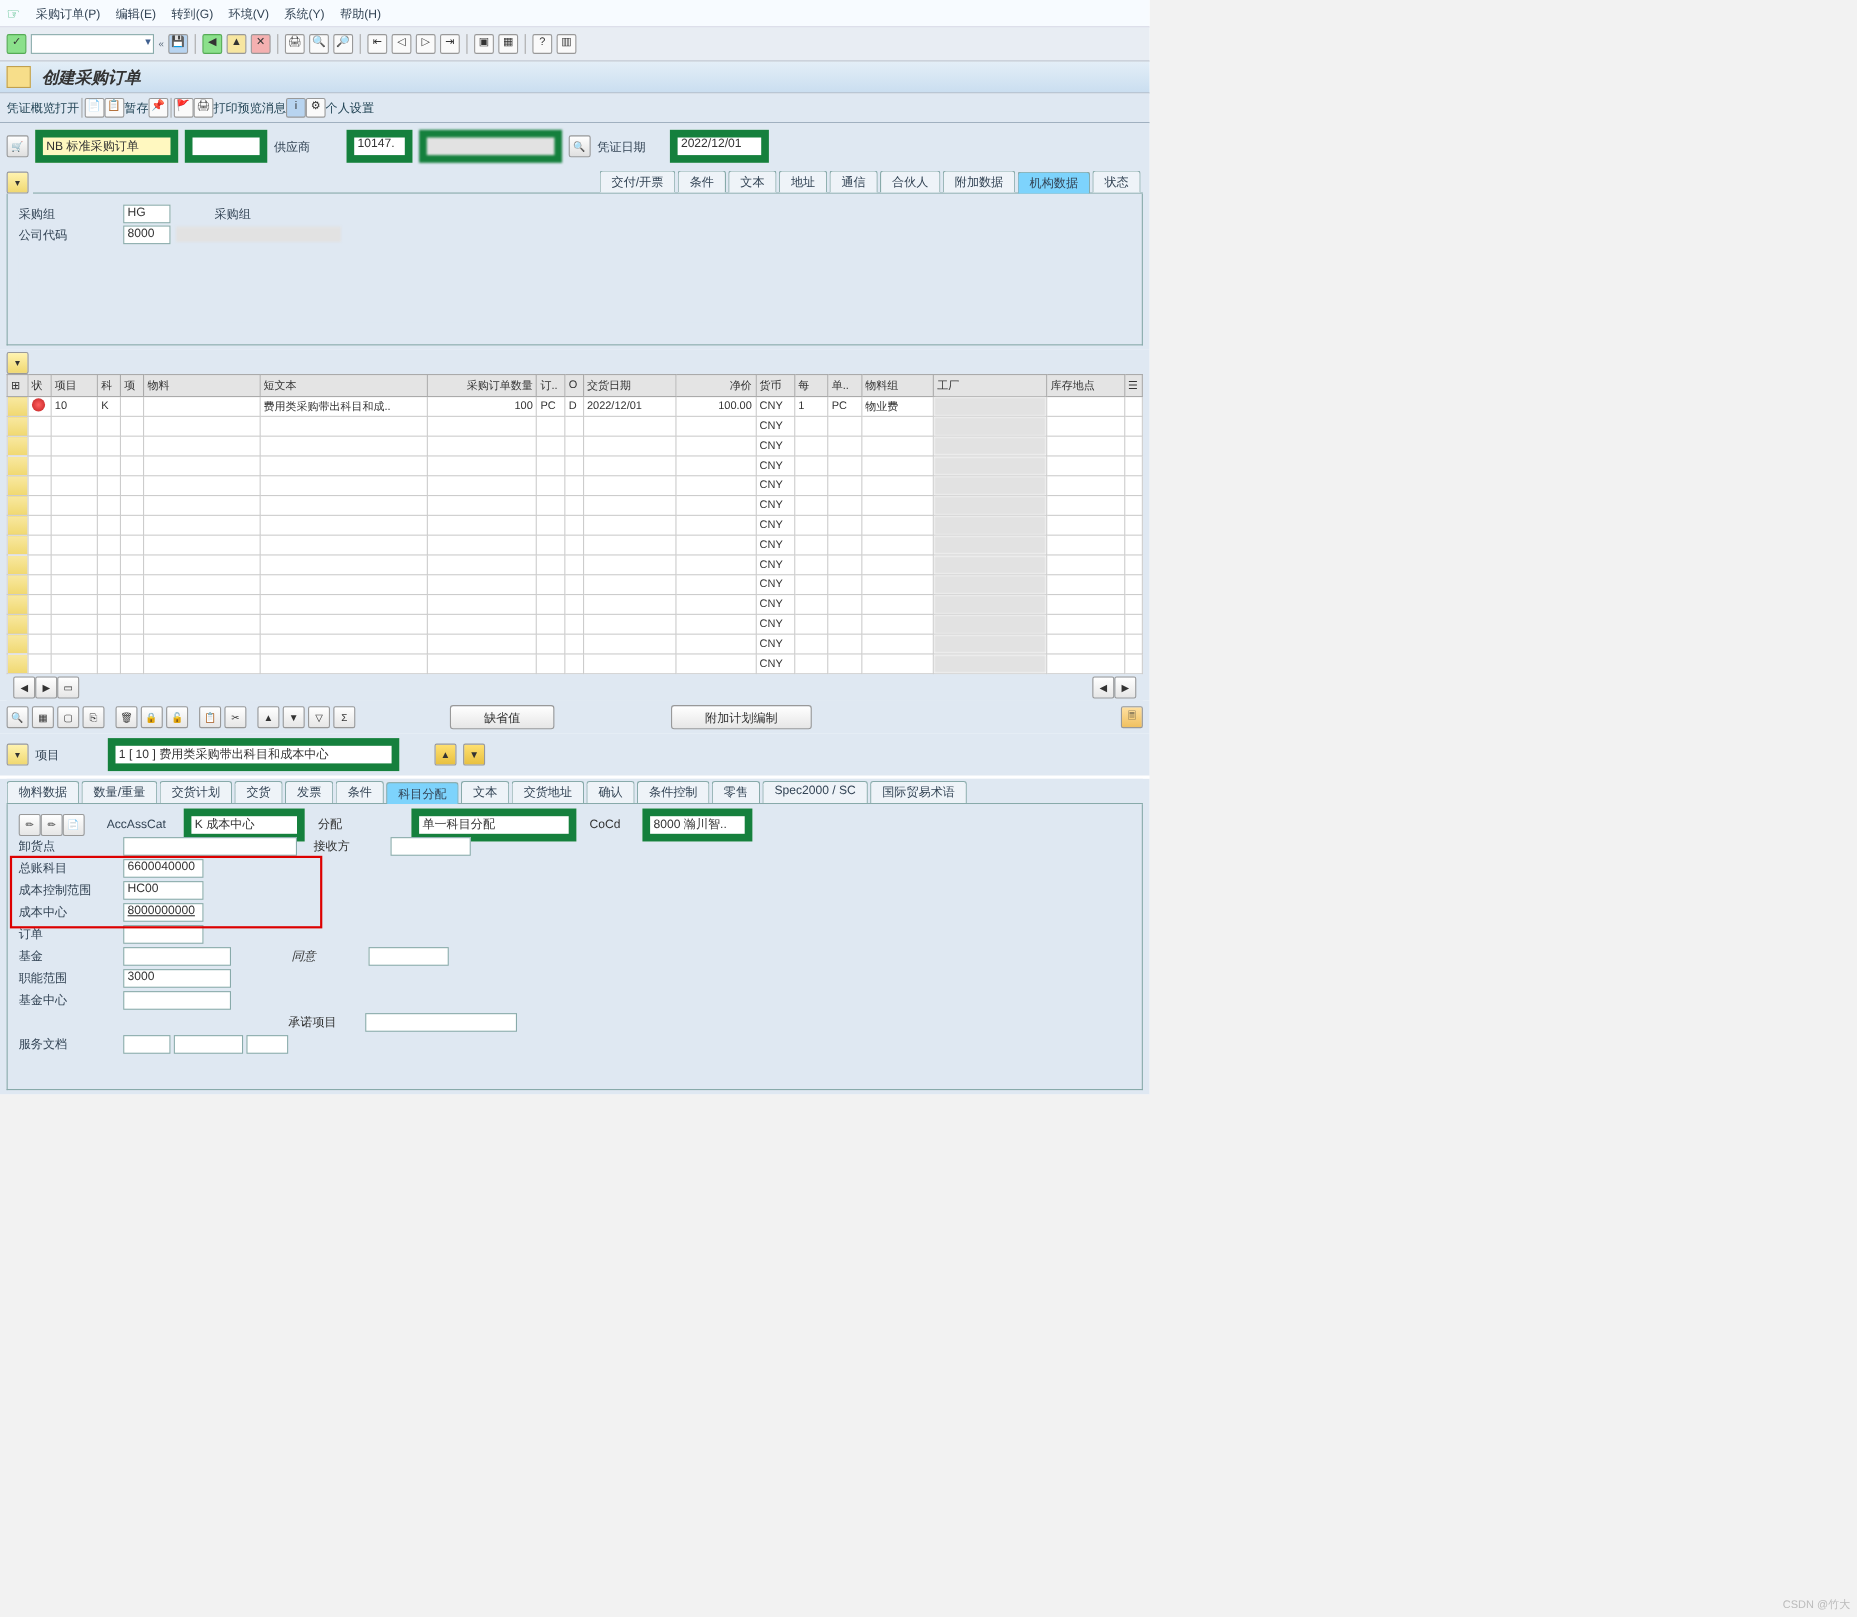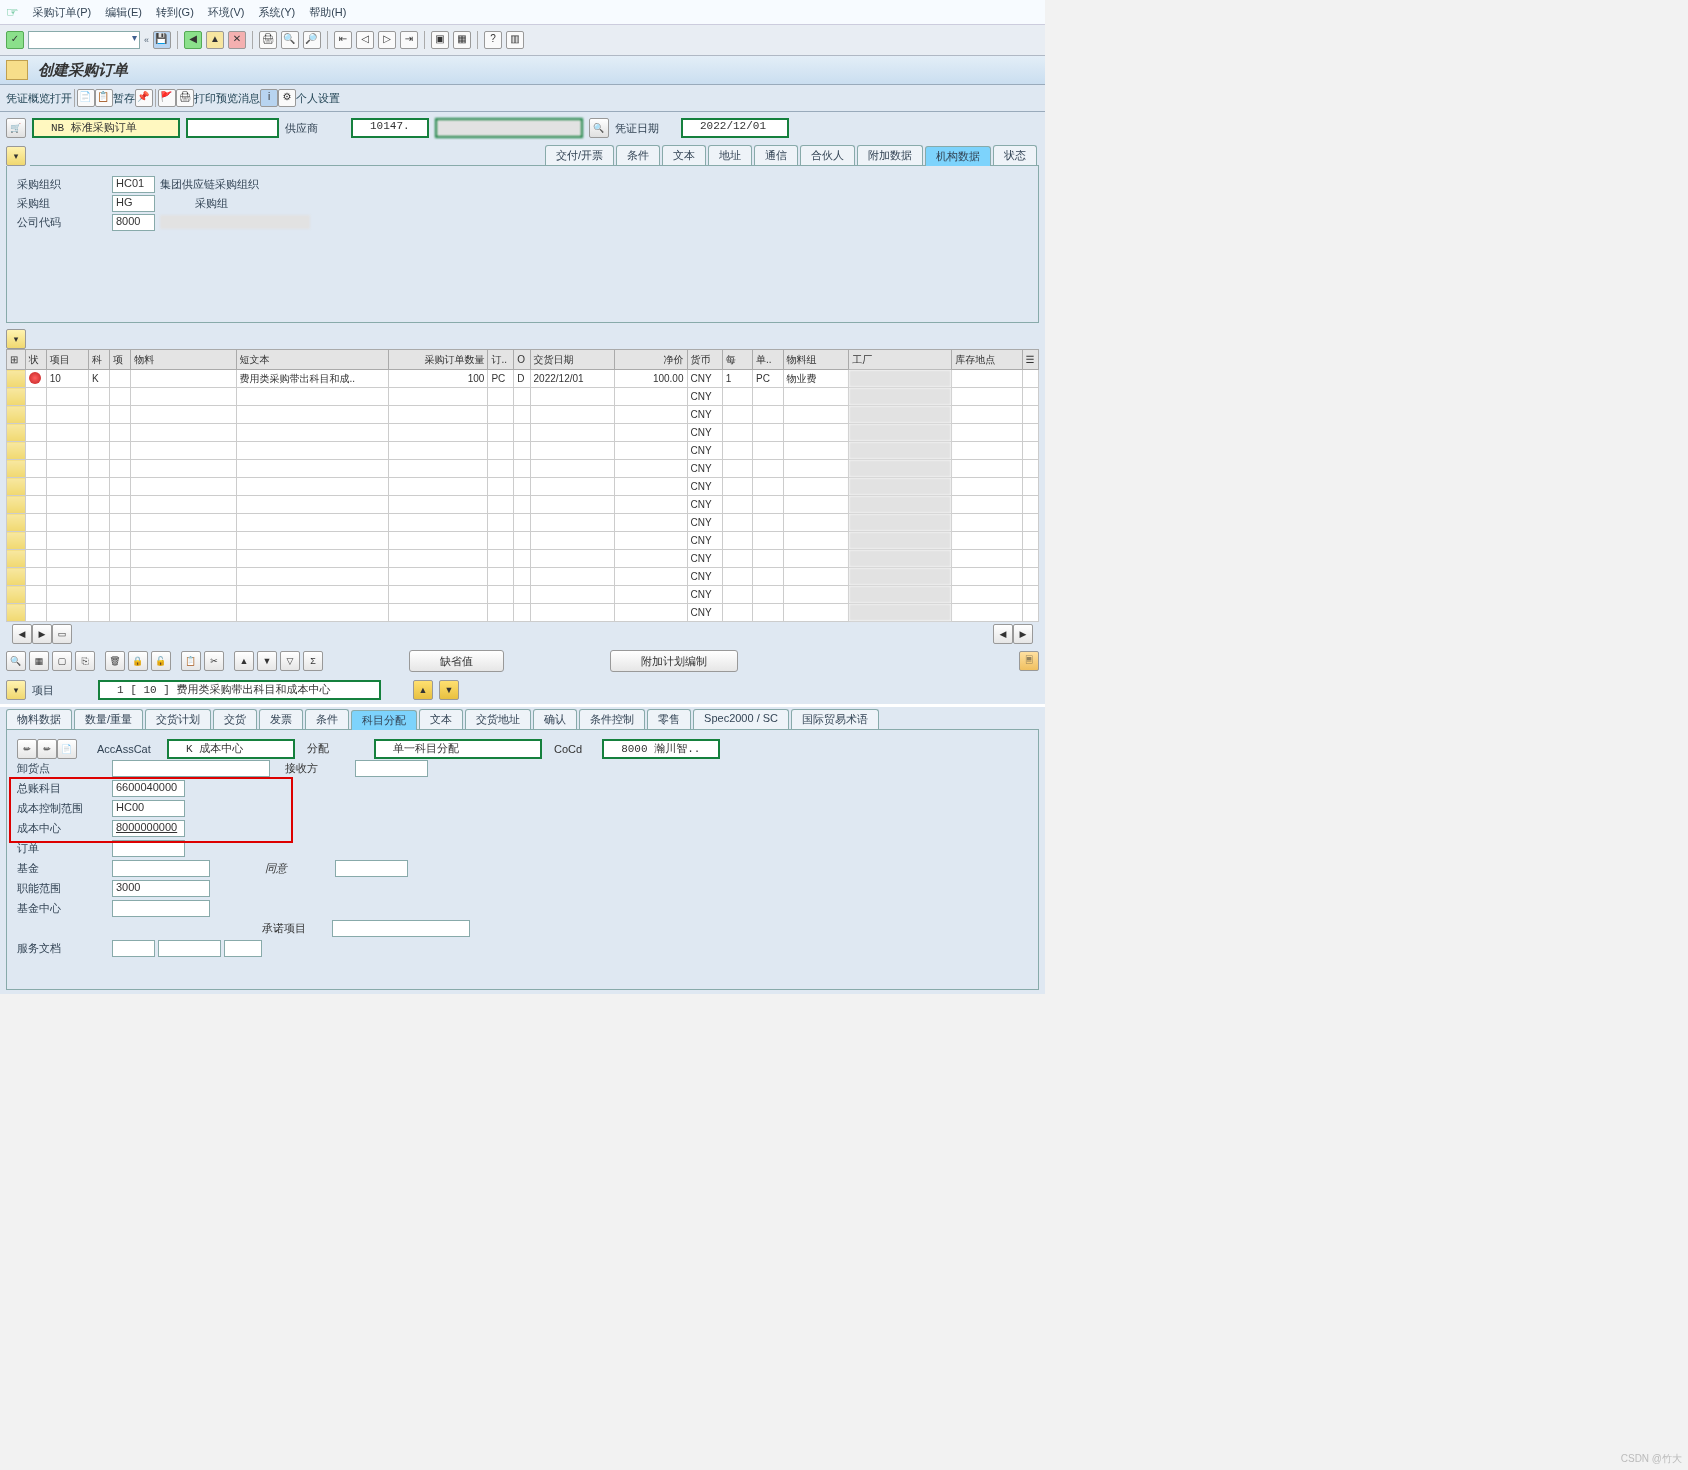--- a/index.html
+++ b/index.html
@@ -17,21 +17,21 @@
 .combo{display:inline-block;border:1px solid #8aa;background:#fff;height:16px;min-width:100px;position:relative;}
 .combo::after{content:"▾";position:absolute;right:2px;top:0;font-size:10px;color:#406090;}
 .title-bar{background:linear-gradient(#e3eef7,#cadef0);padding:4px 6px;display:flex;align-items:center;gap:10px;border-bottom:1px solid #9ab;}
 .title-bar .ticon{width:20px;height:18px;background:#f7de8a;border:1px solid #c0a050;}
 .title-bar h1{margin:0;font-size:15px;font-style:italic;font-weight:bold;color:#333;}
 .apptool{background:#dfe8f2;border-bottom:1px solid #9ab;padding:3px 6px;display:flex;align-items:center;gap:0;height:20px;}
 .link{color:#245;}
 .section{background:#dfe8f2;padding:4px 6px;}
 .hdr-row{display:flex;align-items:center;gap:6px;margin:2px 0;}
 .lbl{min-width:60px;color:#345;}
-.inp{border:2px solid #15803d;background:#fff;height:16px;padding:0 17px;display:inline-block;font-family:Liberation Mono, monospace;}
+.inp{border:7px solid #15803d;background:#fff;height:16px;padding:0 3px;display:inline-block;}
 .inp.yellow{background:#fff8c0;}
 .tabs{display:flex;background:#dfe8f2;border-bottom:1px solid #8aa;margin-top:3px;}
 .tab{padding:2px 10px;border:1px solid #8aa;border-bottom:none;background:#eef3f8;margin-right:2px;margin-top:2px;font-size:11px;color:#345;border-top-left-radius:3px;border-top-right-radius:3px;cursor:pointer;}
 .tab.active{background:#7dd3fc;position:relative;top:1px;}
 .panel{background:#dfe8f2;border:1px solid #8aa;border-top:none;padding:8px 10px 20px;}
 .form-row{display:flex;align-items:center;margin:1px 0;height:18px;}
 .form-row .flabel{width:95px;color:#345;}
 .form-row .fval{border:1px solid #8aa;background:#fff;height:15px;padding:0 3px;min-width:35px;}
 .form-row .fdesc{margin-left:5px;color:#345;}
 .panel-gap{height:70px;background:#dfe8f2;}
@@ -141,25 +141,20 @@
         <div class="tab">通信</div>
         <div class="tab">合伙人</div>
         <div class="tab">附加数据</div>
         <div class="tab active">机构数据</div>
         <div class="tab">状态</div>
       </div>
     </div>
 
     <div class="panel">
       <div class="form-row">
-        <span class="flabel">采购组织</span>
-        <span class="fval">HC01</span>
-        <span class="fdesc">集团供应链采购组织</span>
-      </div>
-      <div class="form-row">
         <span class="flabel">采购组</span>
         <span class="fval">HG</span>
         <span class="fdesc blur" style="width:30px;display:inline-block;"></span>
         <span class="fdesc">采购组</span>
       </div>
       <div class="form-row">
         <span class="flabel">公司代码</span>
         <span class="fval">8000</span>
         <span class="fdesc blur" style="width:150px;display:inline-block;height:14px;"></span>
       </div>
@@ -573,21 +568,21 @@
       <div class="drow">
         <span class="tbtn">✏</span>
         <span class="tbtn">✏</span>
         <span class="tbtn">📄</span>
         <span style="width:20px;"></span>
         <span class="dl" style="width:70px;">AccAssCat</span>
         <span class="inp" style="width:90px;">K 成本中心</span>
         <span style="width:12px;"></span>
         <span>分配</span>
         <span style="width:45px;"></span>
-        <span class="inp" style="width:130px;">单一科目分配</span>
+        <span class="inp" style="width:130px;margin-left:18px;">单一科目分配</span>
         <span style="width:12px;"></span>
         <span>CoCd</span>
         <span style="width:20px;"></span>
         <span class="inp" style="width:80px;">8000 瀚川智..</span>
       </div>
 
       <div class="drow">
         <span class="dl">卸货点</span>
         <span class="dv" style="width:150px;"></span>
         <span style="width:15px;"></span>

